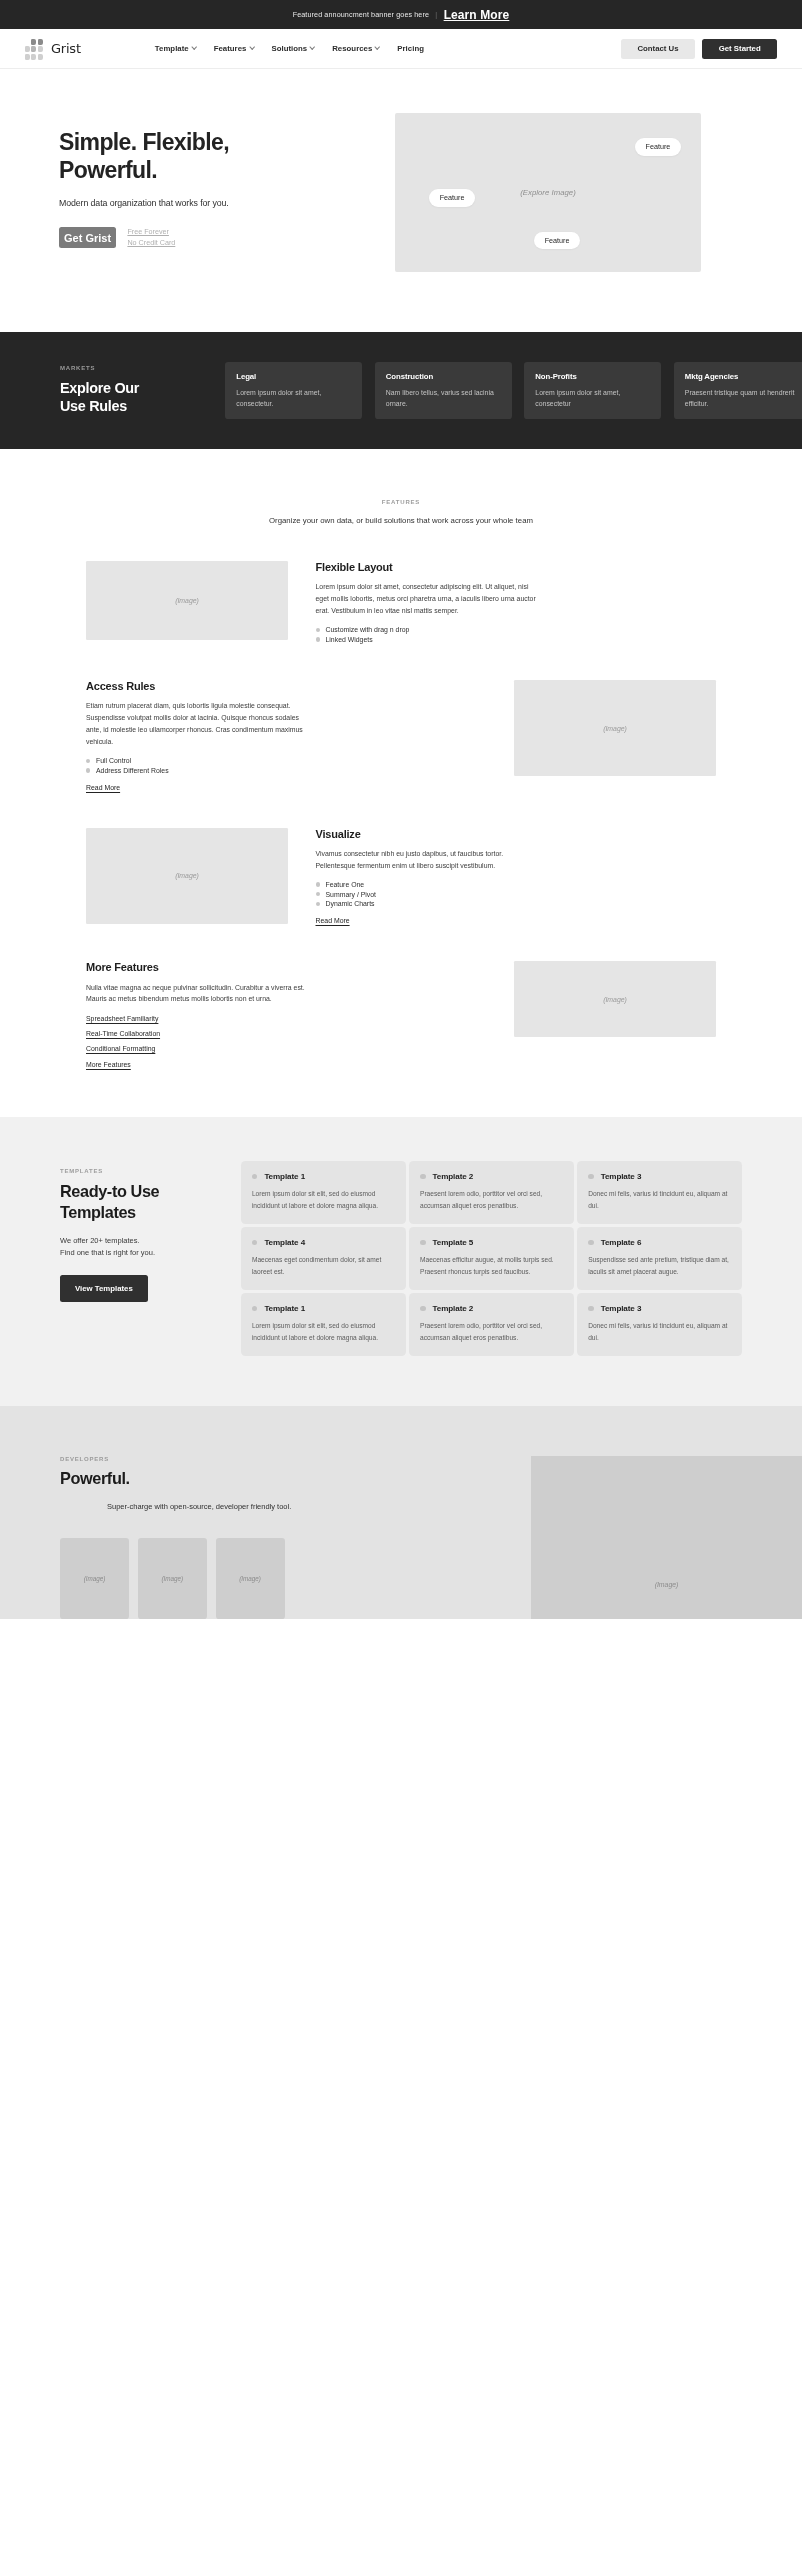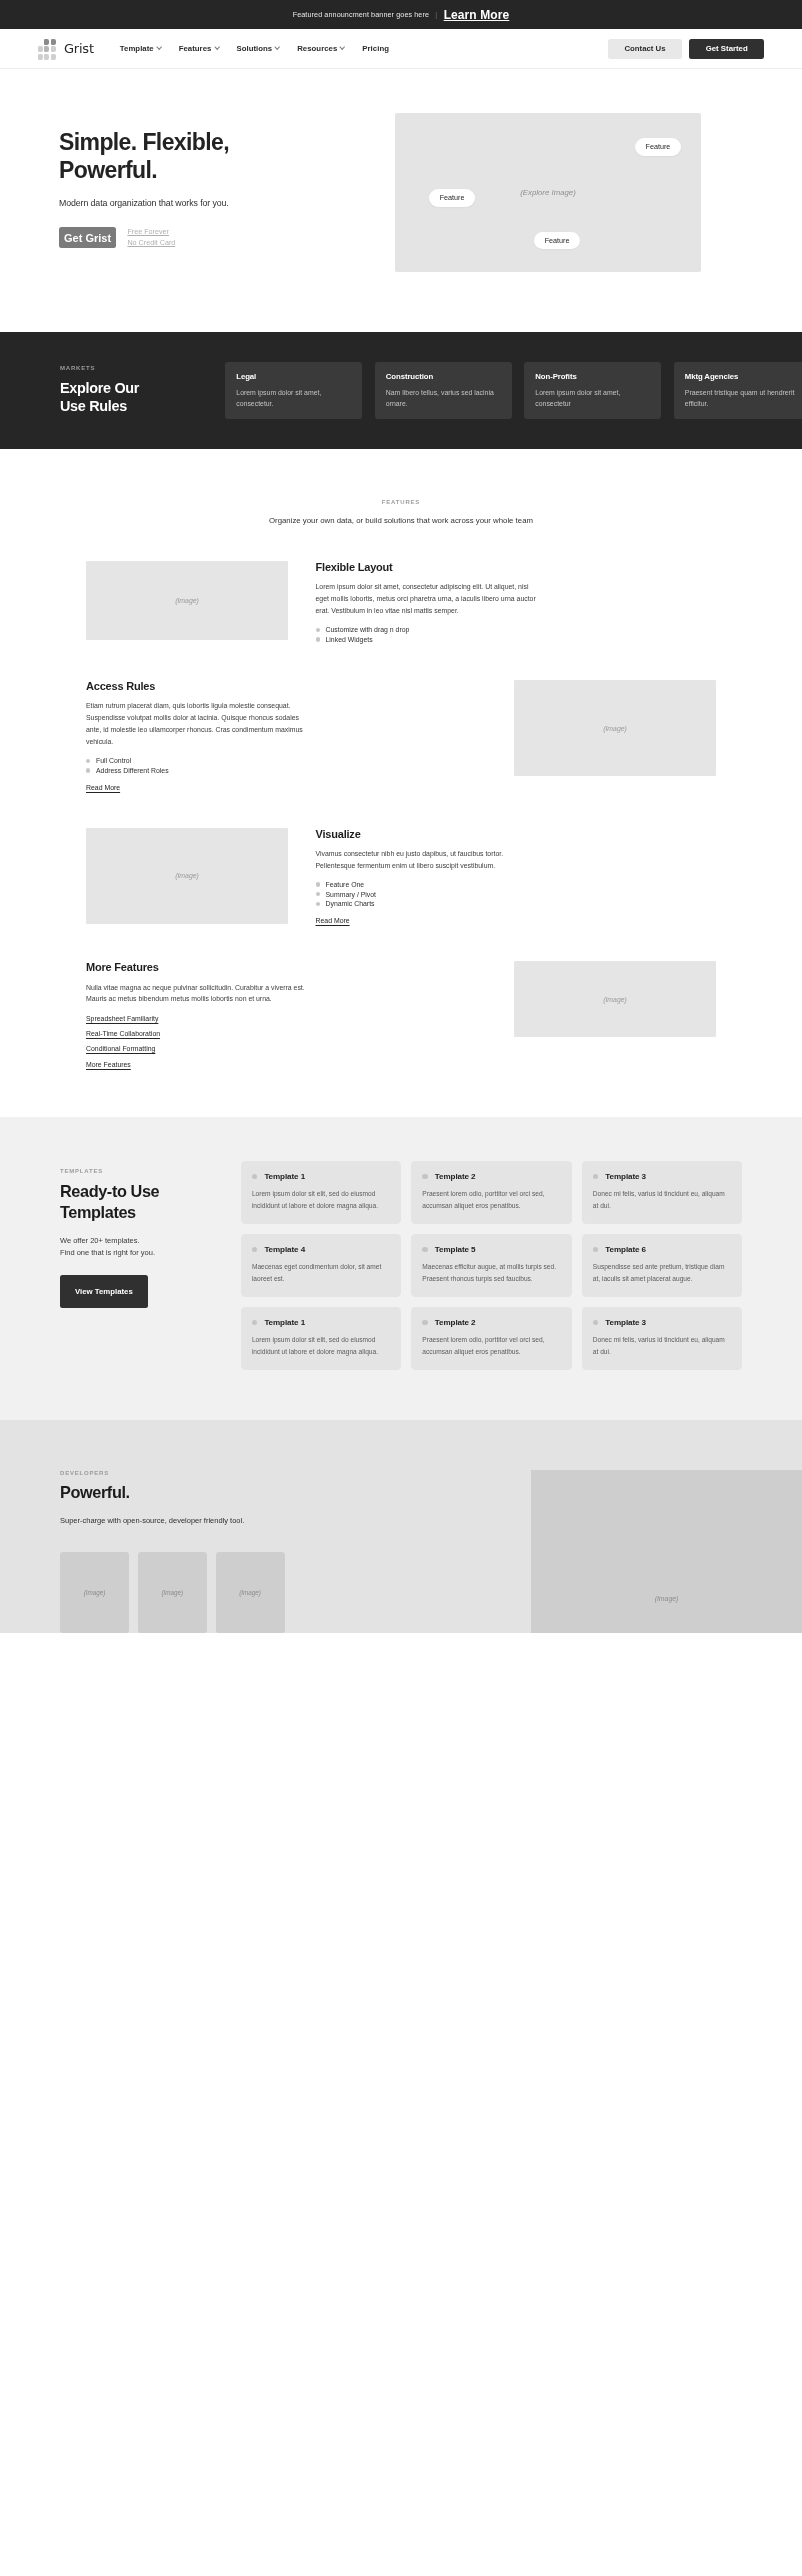--- a/index.html
+++ b/index.html
@@ -32,21 +32,22 @@
     font-size: 12px;
   }
 
   
   .nav {
     height: 40px;
     background: #fff;
     border-bottom: 0.6px solid #ededed;
     display: flex;
     align-items: center;
-    padding: 0 38px;
+    padding: 0 25px;
+    gap: 48px;
   }
   .brand { display: flex; align-items: center; gap: 6.9px; margin-right: 26px; }
   .logo-grid {
     width: 19px; height: 20px;
     display: grid;
     grid-template-columns: repeat(3, 5px);
     grid-template-rows: repeat(3, 6.3px);
     gap: 1.3px;
   }
   .logo-grid i { display: block; border-radius: 1.3px 1.9px 1.9px 1.3px; }
@@ -199,27 +200,27 @@
     display: flex; gap: 22.6px;
   }
   .tpl-head { width: 158px; flex-shrink: 0; padding-top: 7.5px; }
   .tpl-head .eyebrow { color: #9d9d9d; }
   .tpl-head h2 {
     margin-top: 6.9px; font-size: 16.3px; font-weight: 700; line-height: 1.27;
     color: #1c1c1c; letter-spacing: -0.4px;
   }
   .tpl-head p { margin-top: 12.5px; font-size: 7.5px; color: #3a3a3a; line-height: 1.62; }
   .tpl-btn { margin-top: 16.3px; }
-  .btn-dark-lg { background: #303030; color: #fff; font-size: 7.8px; height: 33px; padding: 0 15px; }
+  .btn-dark-lg { background: #303030; color: #fff; font-size: 7.8px; height: 27px; padding: 0 15px; }
 
   .tpl-grid {
     flex: 1;
     display: grid;
     grid-template-columns: repeat(3, 1fr);
-    gap: 10px;
+    gap: 3px;
   }
   .tcard {
     background: #e4e4e4; border-radius: 4.4px;
     padding: 11.3px 11.3px 12.5px;
     min-height: 58px;
   }
   .tcard-head { display: flex; align-items: center; gap: 6.9px; }
   .tdot { width: 5.6px; height: 5.6px; border-radius: 50%; background: #c4c4c4; flex-shrink: 0; }
   .tcard h3 { font-size: 8.1px; font-weight: 700; color: #1d1d1d; letter-spacing: -0.1px; }
   .tcard p { margin-top: 6.9px; font-size: 6.6px; color: #5c5c5c; line-height: 1.78; }
@@ -229,21 +230,21 @@
     background: #e3e3e3;
     padding: 50px 0 0 0;
     display: flex;
     min-height: 207px;
   }
   .dev-left { flex: 1; padding: 0 0 0 60px; }
   .dev-left .eyebrow { color: #9b9b9b; }
   .dev-left h2 {
     margin-top: 6.9px; font-size: 16.3px; font-weight: 700; color: #1c1c1c; letter-spacing: -0.4px;
   }
-  .dev-left p { margin-top: 13.8px; font-size: 7.5px; color: #2f2f2f; }
+  .dev-left p { margin-top: 13.8px; font-size: 7.5px; color: #2f2f2f; margin-left: 47px; }
   .dev-cards { margin-top: 27.6px; display: flex; gap: 8.8px; }
   .dcard {
     width: 69px; height: 81px;
     background: #cecece; border-radius: 3.1px;
     display: flex; align-items: center; justify-content: center;
     font-size: 6.3px; color: #8b8b8b; font-style: italic;
   }
   .dev-right {
     width: 271px;
     background: #cecece;

